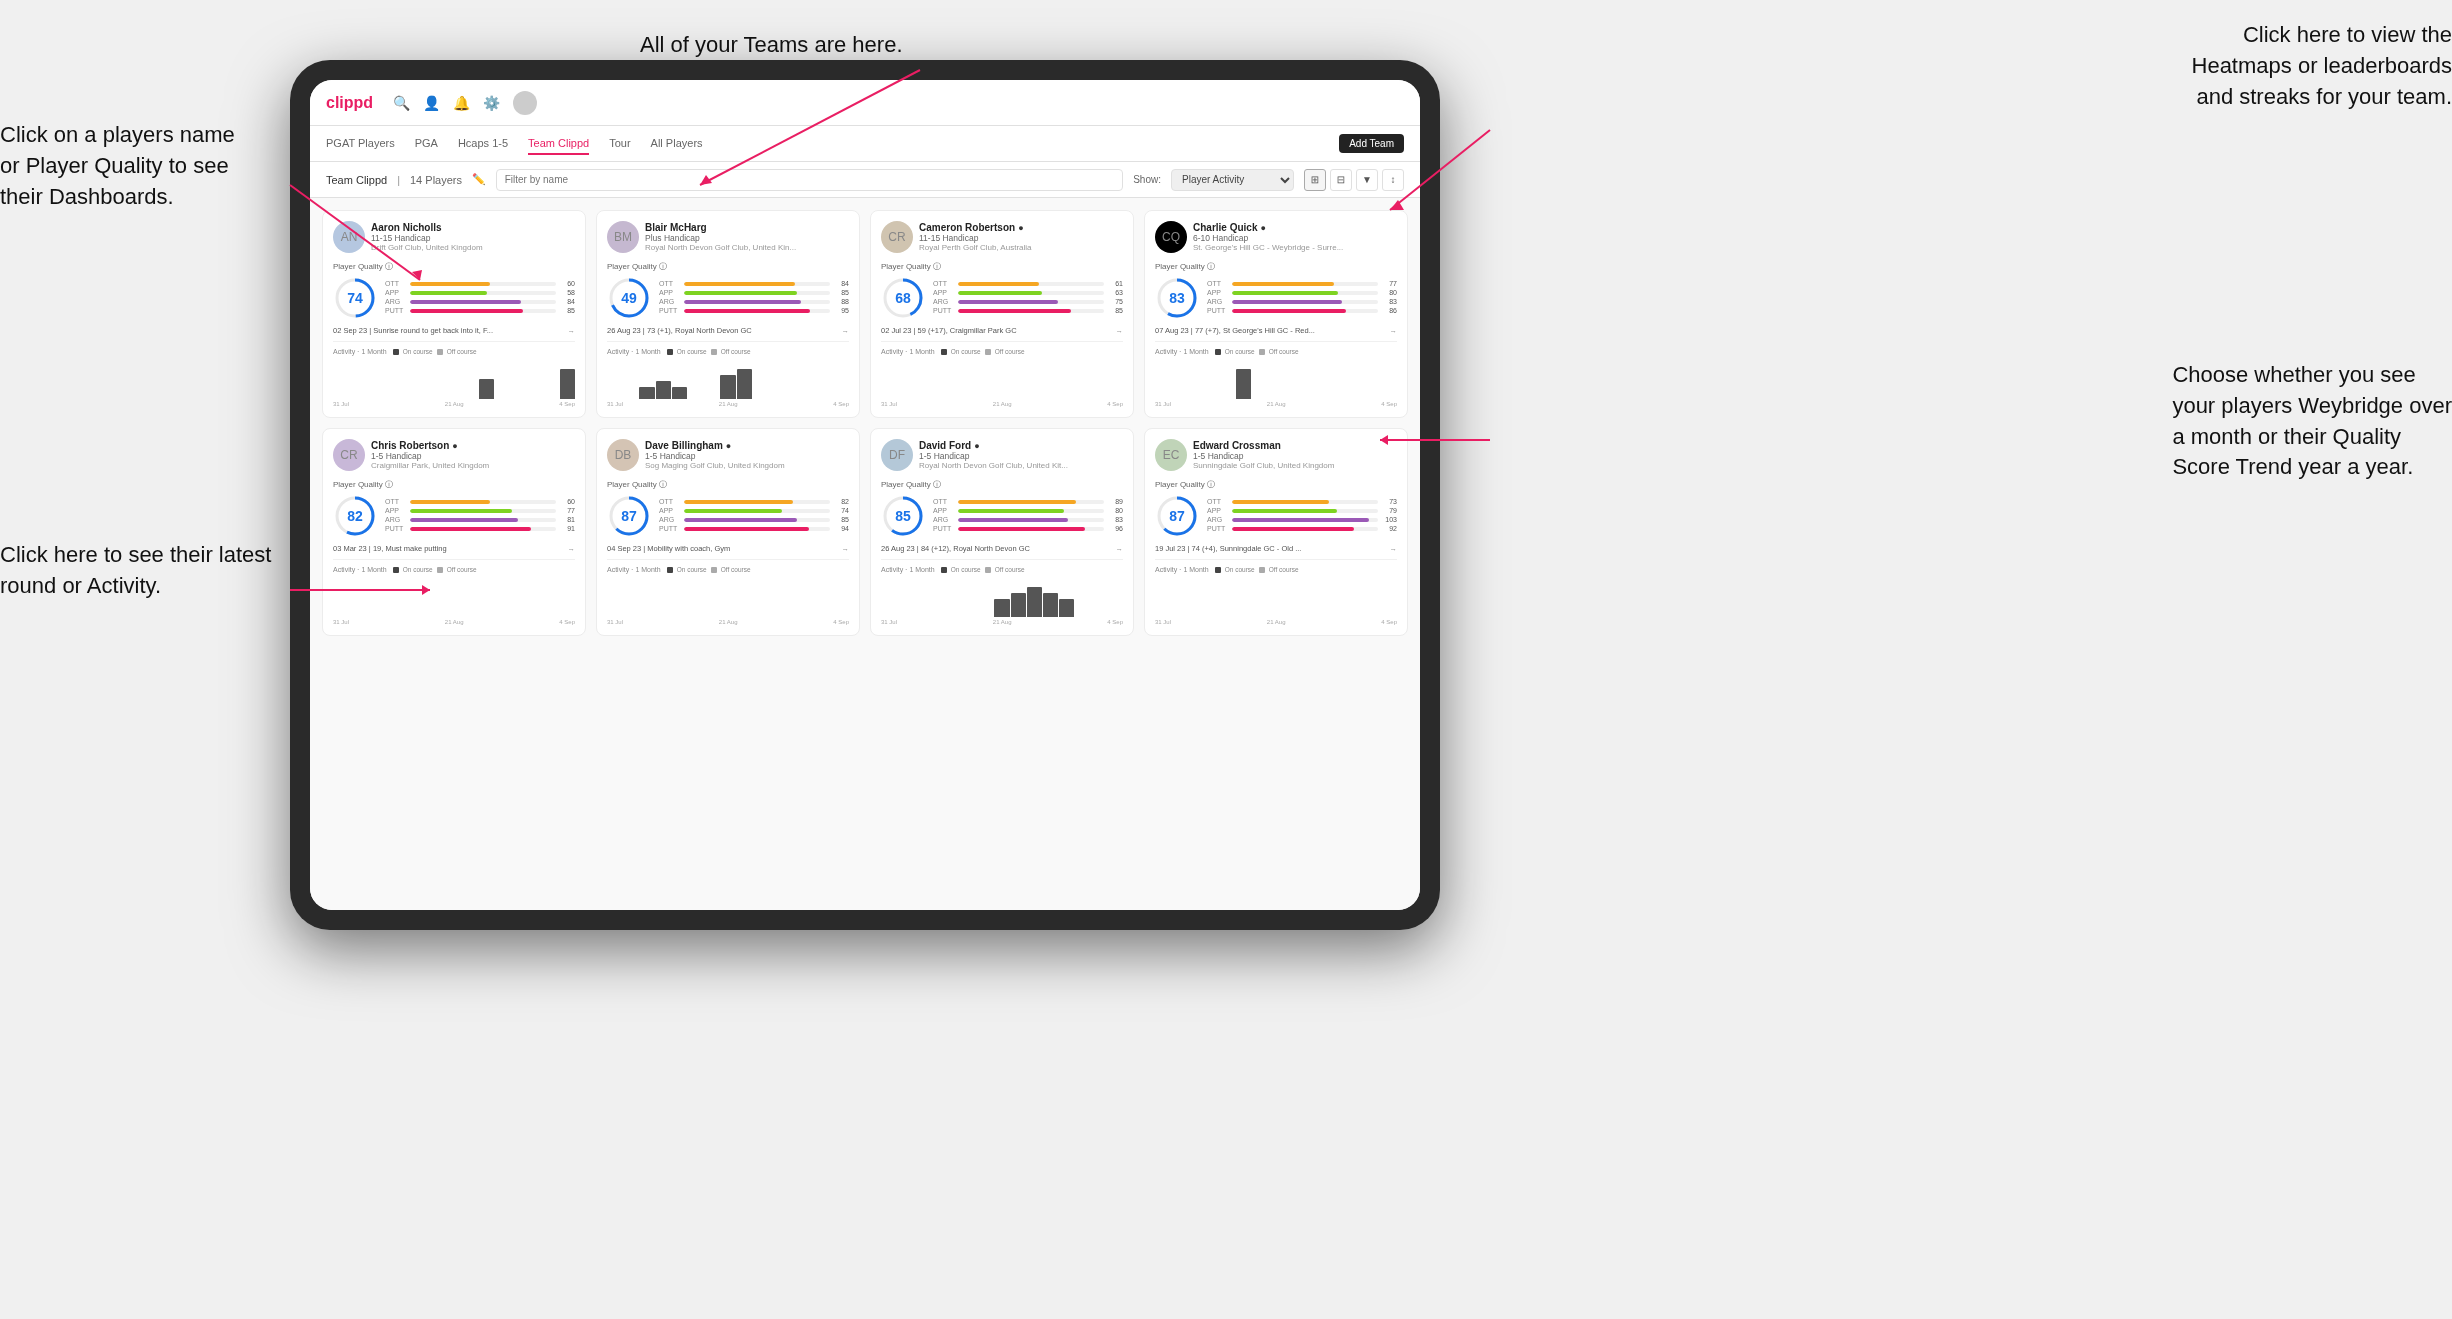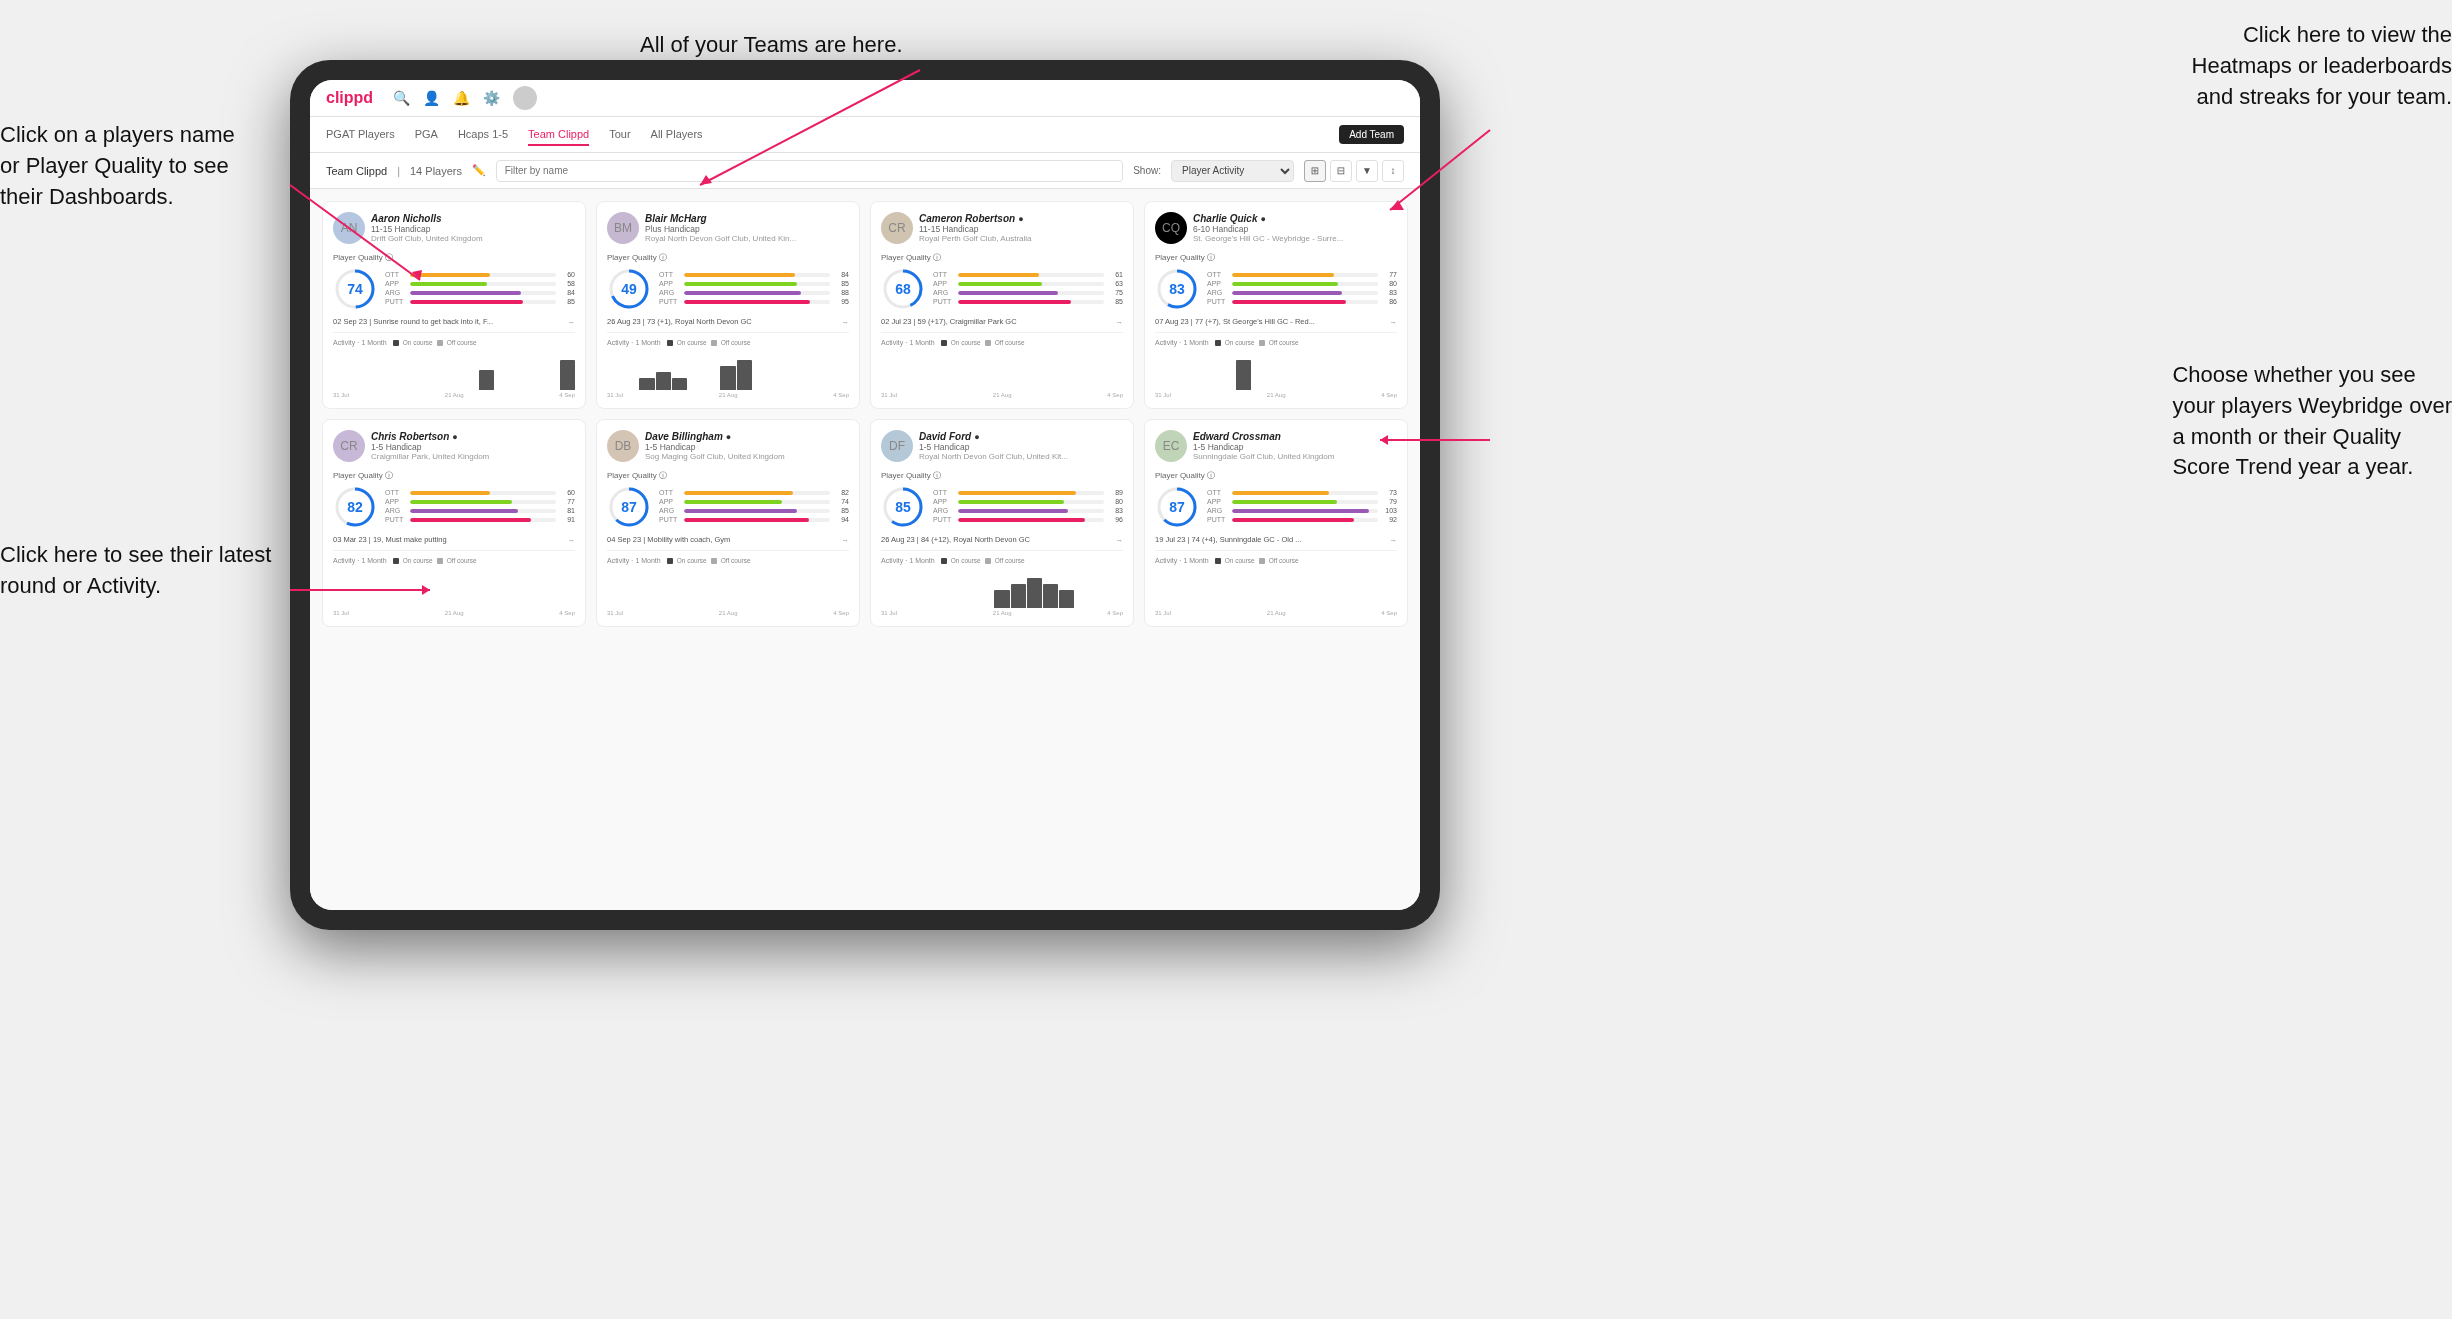--- a/index.html
+++ b/index.html
@@ -44,21 +44,21 @@
       flex-direction: column;
     }
 
     
     .nav-bar {
       background: #fff;
       border-bottom: 1px solid #e0e0e0;
       padding: 0 16px;
       display: flex;
       align-items: center;
-      height: 37px;
+      height: 46px;
       flex-shrink: 0;
     }
 
     .nav-logo {
       color: #e91e63;
       font-weight: 700;
       font-size: 16px;
       margin-right: 20px;
     }
 
@@ -283,21 +283,20 @@
     .player-name {
       font-size: 10px;
       font-weight: 700;
       color: #222;
       white-space: nowrap;
       overflow: hidden;
       text-overflow: ellipsis;
       display: flex;
       align-items: center;
       gap: 3px;
-      font-style: italic;
     }
 
     .player-name .verified {
       color: #333;
       font-size: 9px;
     }
 
     .player-handicap {
       font-size: 8.5px;
       color: #666;

